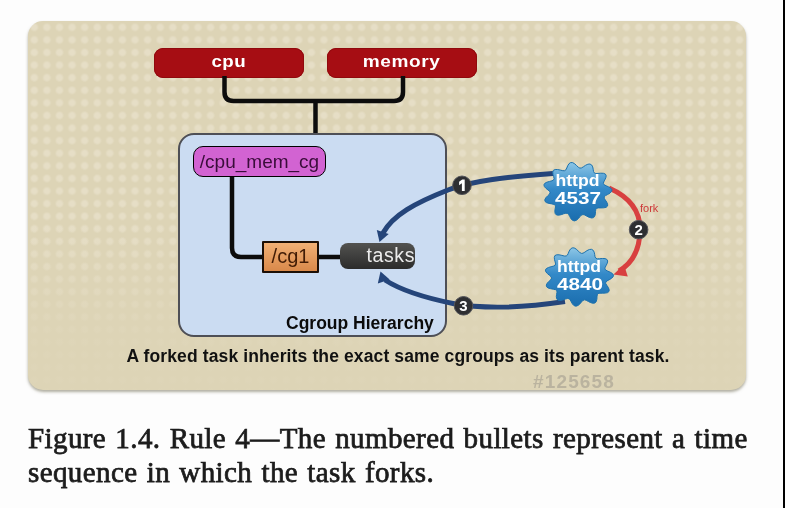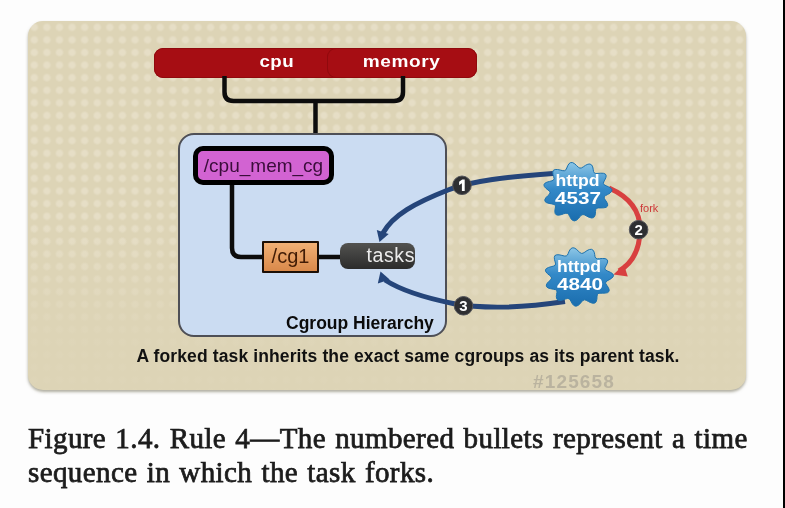--- a/index.html
+++ b/index.html
@@ -4,33 +4,33 @@
 html,body{margin:0;padding:0;}
 body{width:785px;height:508px;position:relative;background:#fdfdfd;font-family:"Liberation Sans",sans-serif;overflow:hidden;-webkit-font-smoothing:antialiased;}
 #rightbar{position:absolute;right:0;top:0;width:2px;height:508px;background:#000;}
 #panel{position:absolute;left:28px;top:21px;width:718px;height:369px;border-radius:15px;
  background-color:#ddd4b6;
  background-image:linear-gradient(to bottom,rgba(221,212,182,0) 0%,rgba(221,212,182,0) 55%,rgba(221,212,182,0.85) 85%,rgba(221,212,182,0.9) 100%),radial-gradient(circle at 6.3px 6.3px,#e6dec6 2.5px,rgba(230,222,198,0) 4.6px);
  background-size:100% 100%,12.6px 12.6px;
  box-shadow:0 2px 3px rgba(100,95,70,0.5);}
 .redbox{position:absolute;width:150px;height:29.5px;border-radius:9px;background:#a60d13;box-shadow:inset 0 0 0 1px #90090d;
  color:#fff;font-weight:bold;font-size:17px;text-align:center;line-height:27.8px;letter-spacing:0.5px;}
-#cpu{left:154px;top:47.5px;padding-left:48px;}
+#cpu{left:154px;top:47.5px;}
 #mem{left:326.5px;top:47.5px;text-align:center;}
 #bluepanel{position:absolute;left:178px;top:133px;width:265px;height:200px;border-radius:16px;
  background:#cbdcf2;border:2px solid #4e4f56;}
 #mgbox{position:absolute;left:193px;top:146px;width:131px;height:29px;border-radius:10px;
- background:#d263d2;border:5px solid #000000;color:#3a0d3a;font-size:19px;text-align:center;line-height:29px;}
+ background:#d263d2;border:1px solid #000000;color:#3a0d3a;font-size:19px;text-align:center;line-height:29px;}
 #cg1{position:absolute;left:262px;top:241px;width:53px;height:28px;border-radius:1px;
  background:linear-gradient(#f1b075,#d9894a);border:2px solid #1c0f06;color:#421c05;
  font-size:20px;text-align:center;line-height:27px;}
 #tasks{position:absolute;left:340px;top:243px;width:75px;height:26px;border-radius:8px;
  background:linear-gradient(#525250,#2b2b2b);color:#ececec;font-size:19.5px;text-align:right;line-height:25px;letter-spacing:0.6px;}
 #cgh{position:absolute;left:286px;top:313px;font-size:17.5px;font-weight:bold;color:#0b0b0b;letter-spacing:0px;}
-#capt{position:absolute;left:28px;top:346px;width:740px;text-align:center;font-size:17.5px;font-weight:bold;color:#111;letter-spacing:0.12px;margin-left:10px;}
+#capt{position:absolute;left:28px;top:346px;width:740px;text-align:center;font-size:17.5px;font-weight:bold;color:#111;letter-spacing:0.12px;}
 #wm{position:absolute;left:533px;top:370.5px;width:200px;font-size:19px;font-weight:bold;color:#bab39f;letter-spacing:1.15px;}
 #fork{position:absolute;left:640px;top:202px;font-size:11px;color:#ce3a3a;}
 #figcap{position:absolute;left:28px;top:420.5px;width:760px;font-family:"Liberation Serif",serif;
  font-weight:normal;-webkit-text-stroke:0.75px #1c1c1c;font-size:29px;line-height:34.4px;color:#1c1c1c;letter-spacing:0.4px;word-spacing:1.6px;}
 svg{position:absolute;left:0;top:0;}
 #cpu,#mem,#mgbox,#cg1,#tasks,#cgh,#capt,#wm,#fork,#figcap{will-change:transform;}
 </style></head>
 <body>
 <div id="panel"></div>
 <div id="rightbar"></div>

